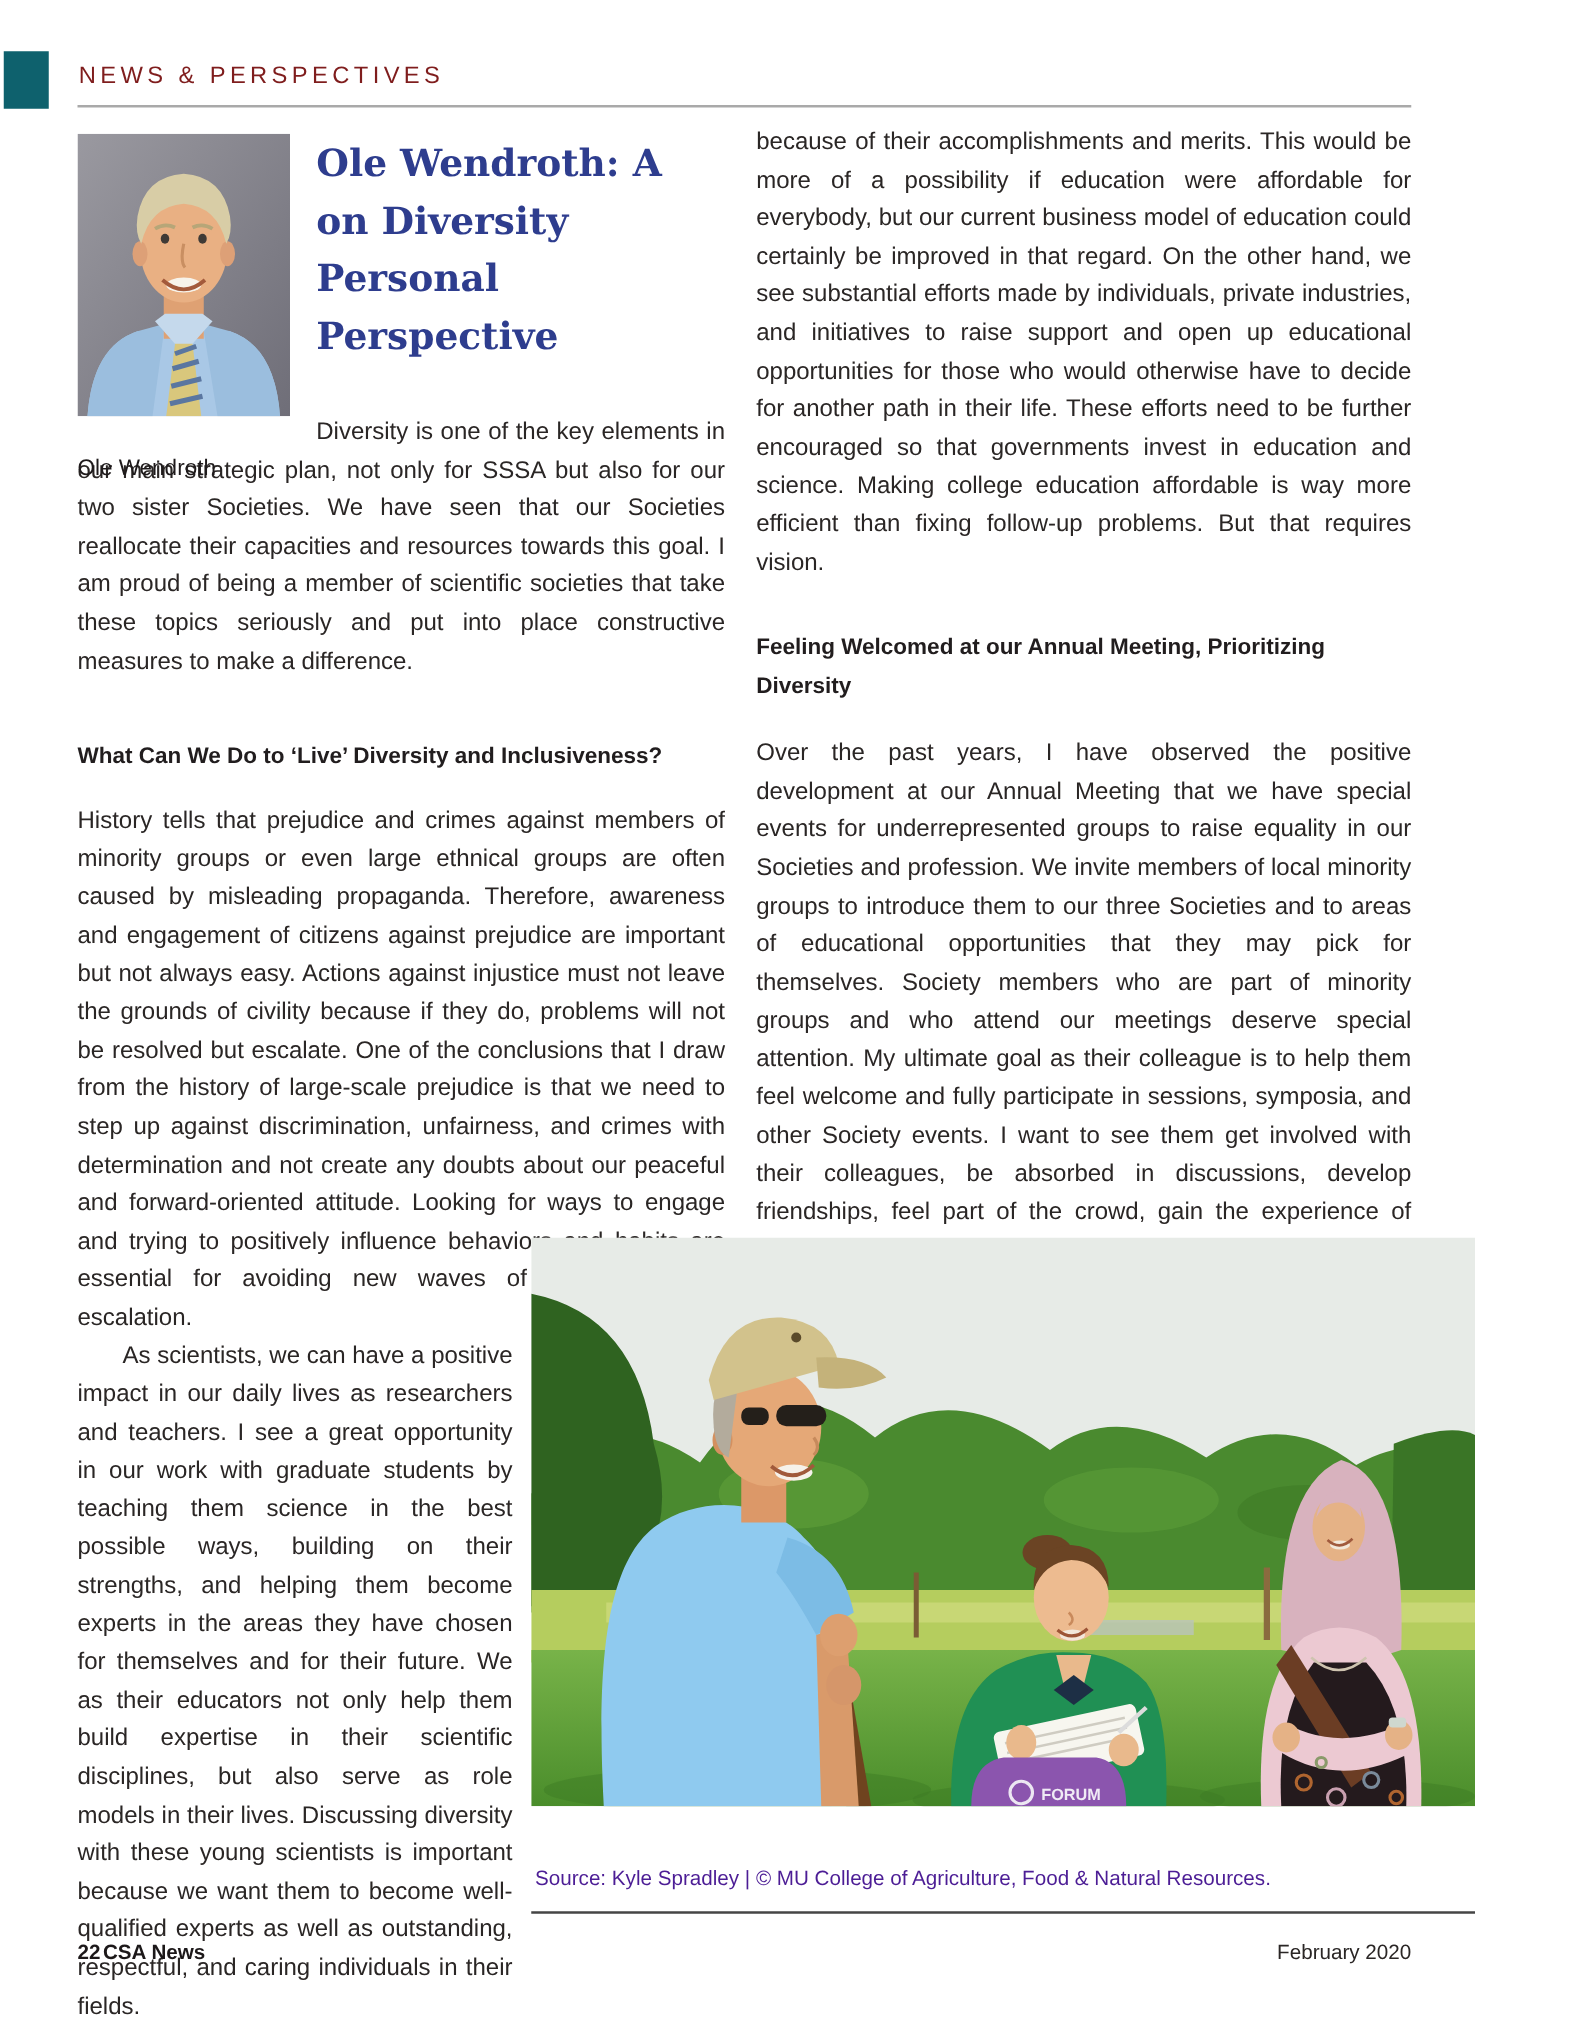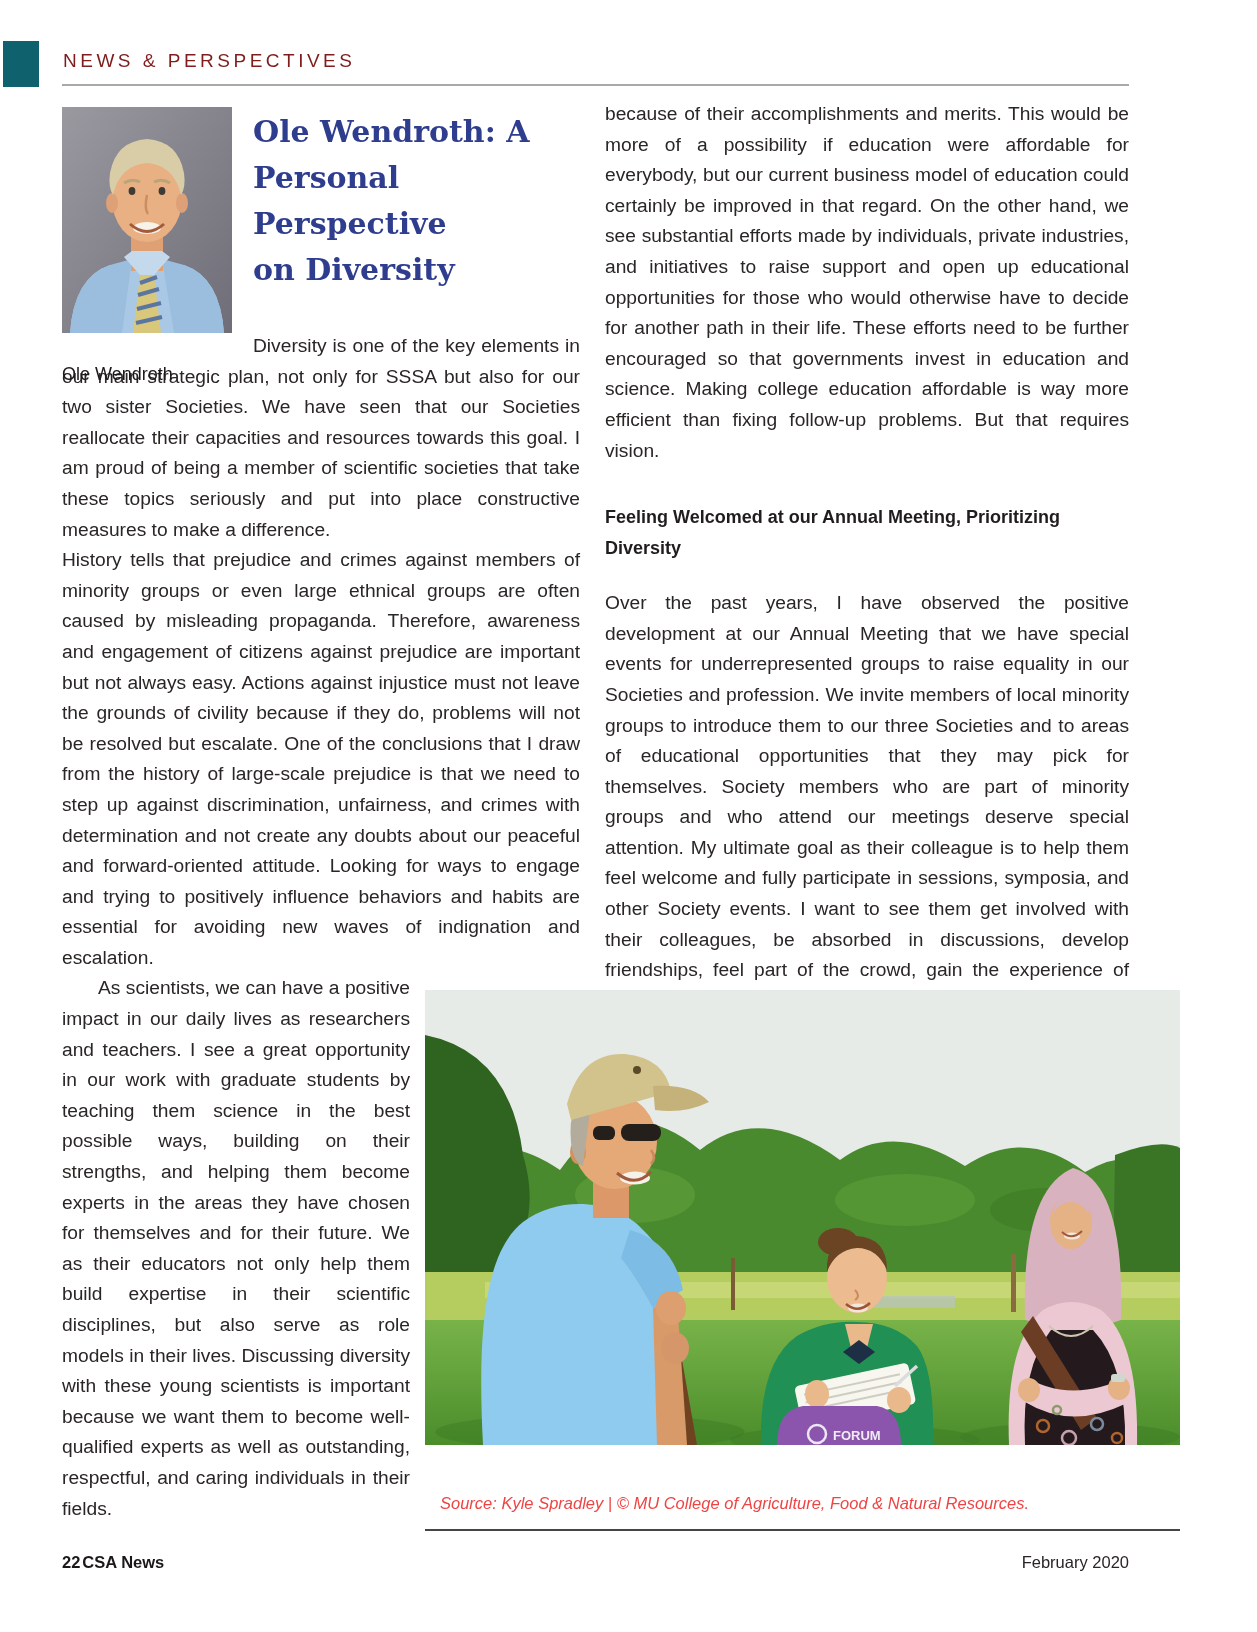--- a/index.html
+++ b/index.html
@@ -28,22 +28,22 @@
   p.indent{text-indent:36px;}
 
   h2.sect{margin:44px 0 22px 0;font-size:18px;line-height:31px;color:#211d1e;font-weight:bold;}
   .col-right h2.sect{margin-top:36px;margin-bottom:24px;}
 
   .narrow{width:348px;}
 
   
   .field-photo{position:absolute;left:425px;top:990px;width:755px;height:568px;}
   .field-photo svg{display:block;width:755px;height:455px;}
-  .photo-caption{position:absolute;left:440px;top:1494px;width:752px;font-size:16.5px;
-                 color:#ef4444;font-style:italic;}
+  .photo-caption{position:absolute;left:428px;top:1494px;width:752px;font-size:16.5px;
+                 color:#4c1d95;}
   .caption-rule{position:absolute;left:425px;top:1529px;width:755px;height:2px;background:#454545;}
 
   
   .footer-left{position:absolute;left:62px;top:1553px;font-size:16.5px;color:#1c1819;font-weight:bold;}
   .footer-left .pgnum{margin-right:2px;}
   .footer-right{position:absolute;right:128px;top:1553px;font-size:16.5px;color:#2a2625;}
 </style>
 </head>
 <body>
 
@@ -82,27 +82,28 @@
           <ellipse cx="70" cy="84" rx="3.4" ry="4" fill="#3f3a36"></ellipse>
           <ellipse cx="100" cy="84" rx="3.4" ry="4" fill="#3f3a36"></ellipse>
           <path d="M85,88 Q82,102 86,107" stroke="#c98f62" stroke-width="2.5" fill="none"></path>
           <ellipse cx="85" cy="121" rx="14" ry="6" fill="#f7f3ea"></ellipse>
           <path d="M68,117 Q85,132 102,117" stroke="#a35a3b" stroke-width="3" fill="none"></path>
         </g>
       </svg>
     </div>
     <h1 class="article-title">
       <span>Ole Wendroth: A</span>
+      <span>on Diversity</span>
       <span>Personal Perspective</span>
-      <span>on Diversity</span>
     </h1>
     <p class="body">Diversity is one of the key elements in our main strategic plan, not only for SSSA but also for our two sister Societies. We have seen that our Societies reallocate their capacities and resources towards this goal. I am proud of being a member of scientific societies that take these topics seriously and put into place constructive measures to make a difference.</p>
     <div style="clear:left;"></div>
     <div class="portrait-caption" style="position:absolute;left:0;top:237px;">Ole Wendroth</div>
 
+    <h2 class="sect">What Can We Do to ‘Live’ Diversity and Inclusiveness?</h2>
     <p class="body">History tells that prejudice and crimes against members of minority groups or even large ethnical groups are often caused by misleading propaganda. Therefore, awareness and engagement of citizens against prejudice are important but not always easy. Actions against injustice must not leave the grounds of civility because if they do, problems will not be resolved but escalate. One of the conclusions that I draw from the history of large-scale prejudice is that we need to step up against discrimination, unfairness, and crimes with determination and not create any doubts about our peaceful and forward-oriented attitude. Looking for ways to engage and trying to positively influence behaviors and habits are essential for avoiding new waves of indignation and escalation.</p>
     <div class="narrow">
       <p class="body indent">As scientists, we can have a positive impact in our daily lives as researchers and teachers. I see a great opportunity in our work with graduate students by teaching them science in the best possible ways, building on their strengths, and helping them become experts in the areas they have chosen for themselves and for their future. We as their educators not only help them build expertise in their scientific disciplines, but also serve as role models in their lives. Discussing diversity with these young scientists is important because we want them to become well-qualified experts as well as outstanding, respectful, and caring individuals in their fields.</p>
 
     </div>
   </div>
 
   <div class="col-right">
     <p class="body">because of their accomplishments and merits. This would be more of a possibility if education were affordable for everybody, but our current business model of education could certainly be improved in that regard. On the other hand, we see substantial efforts made by individuals, private industries, and initiatives to raise support and open up educational opportunities for those who would otherwise have to decide for another path in their life. These efforts need to be further encouraged so that governments invest in education and science. Making college education affordable is way more efficient than fixing follow-up problems. But that requires vision.</p>
     <h2 class="sect">Feeling Welcomed at our Annual Meeting, Prioritizing Diversity</h2>

